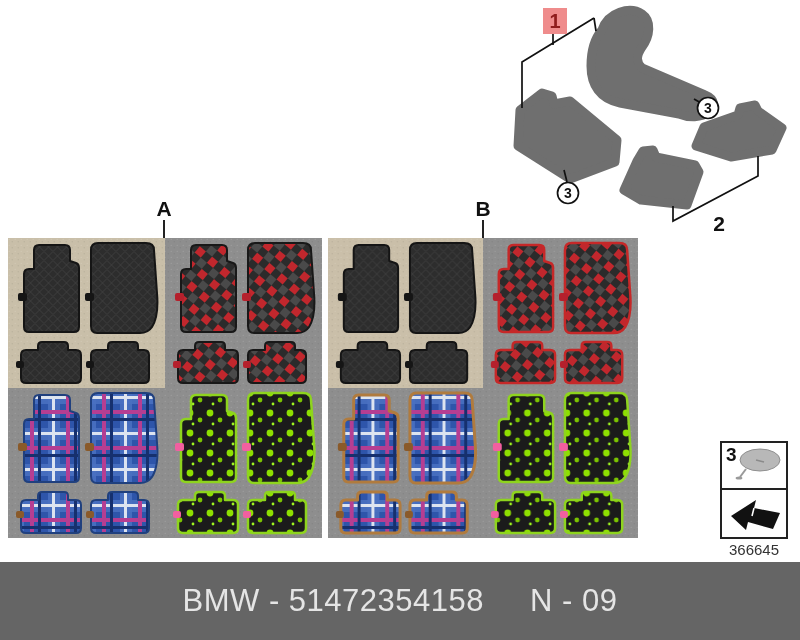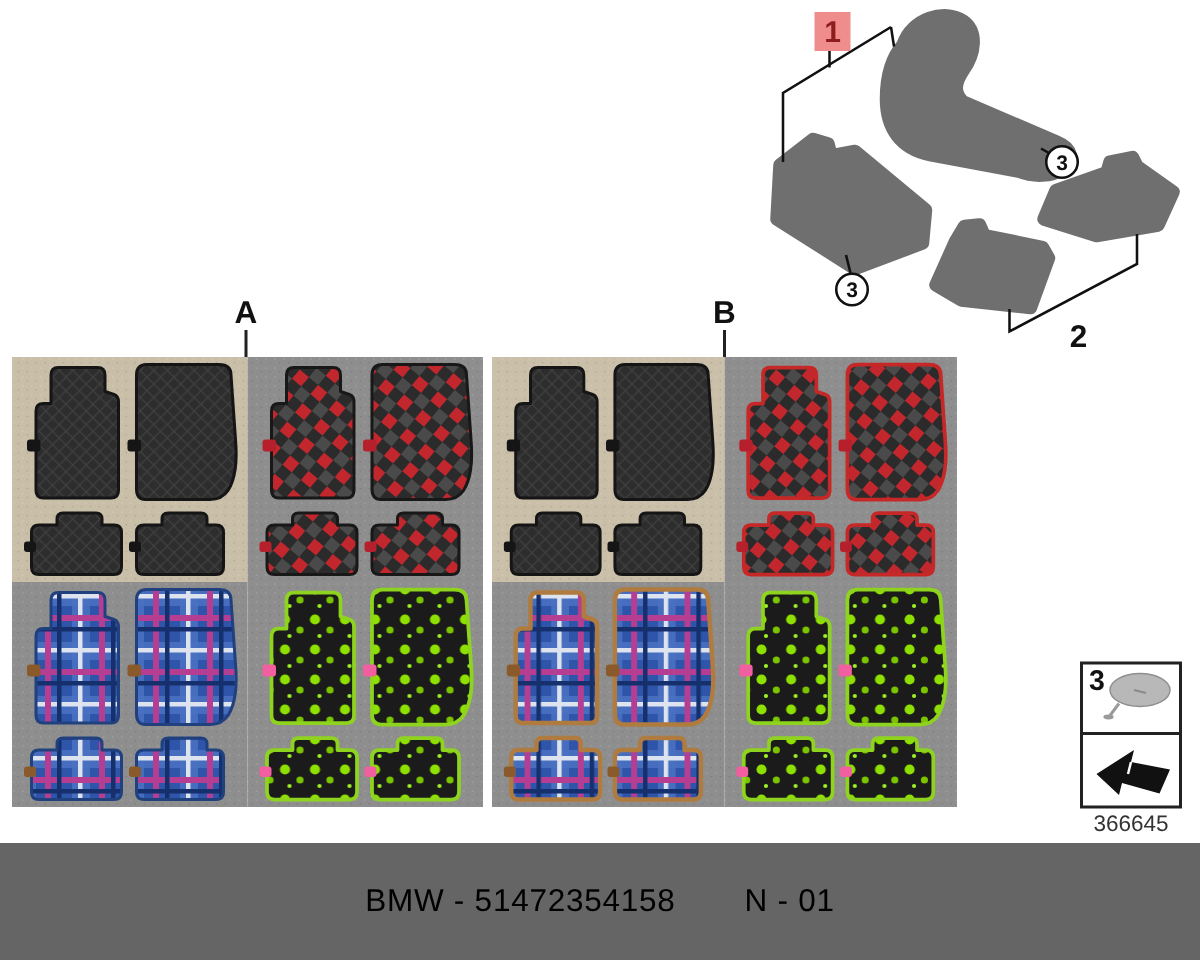--- a/index.html
+++ b/index.html
@@ -11,21 +11,21 @@
   .variant-tick{position:absolute;top:220px;width:2px;height:18px;background:#222;}
   .legend-box{position:absolute;left:720px;top:441px;width:68px;height:98px;background:#fff;
         border:2px solid #222;box-sizing:border-box;}
   .legend-cell-top{position:relative;height:45px;border-bottom:2px solid #222;}
   .legend-cell-bottom{position:relative;height:49px;}
   .legend-item-no{position:absolute;left:4px;top:1px;font-size:19px;font-weight:bold;color:#111;}
   .figure-number{position:absolute;left:700px;top:541px;width:108px;text-align:center;
         font-size:15px;color:#333;}
   .footer-bar{position:absolute;left:0;top:562px;width:800px;height:78px;background:#656565;
         display:flex;align-items:center;justify-content:center;gap:46px;}
-  .footer-bar span{color:#000000;font-size:21px;letter-spacing:0.5px;text-align:center;}
+  .footer-bar span{color:#e5e5e5;font-size:31px;letter-spacing:0.5px;text-align:center;}
   svg{display:block;}
 </style>
 </head>
 <body>
 
 <div class="page">
 
   <svg width="0" height="0" aria-hidden="true">
     <defs>
       <pattern id="quilt" width="9" height="9" patternUnits="userSpaceOnUse">
@@ -170,16 +170,16 @@
       <svg width="64" height="45" viewBox="0 0 64 45" style="margin:4px auto 0 2px">
         <path d="M7,22 L32,6 L30,14 L56,19 L49,35 L24,28 L22,36 Z" fill="#111"></path>
         <path d="M30,14 L28,22" stroke="#ffffff" stroke-width="1.6" fill="none"></path>
       </svg>
     </div>
   </div>
   <div class="figure-number">366645</div>
 
   <div class="footer-bar">
     <span>BMW - 51472354158</span>
-    <span>N - 01</span>
+    <span>N - 09</span>
   </div>
 
 </div>
 
 </body></html>

